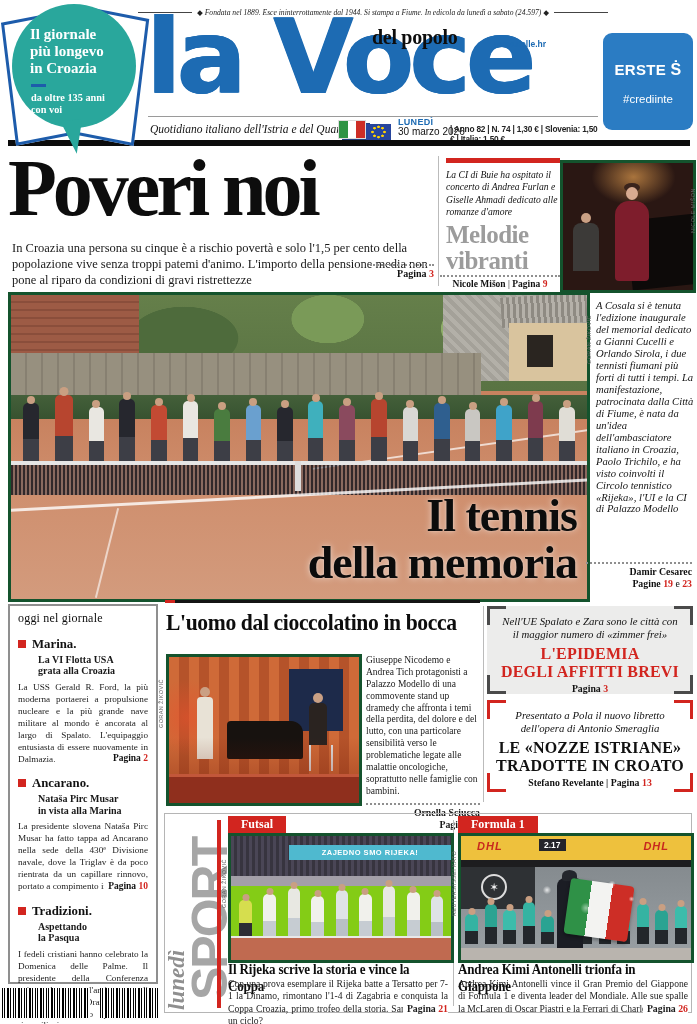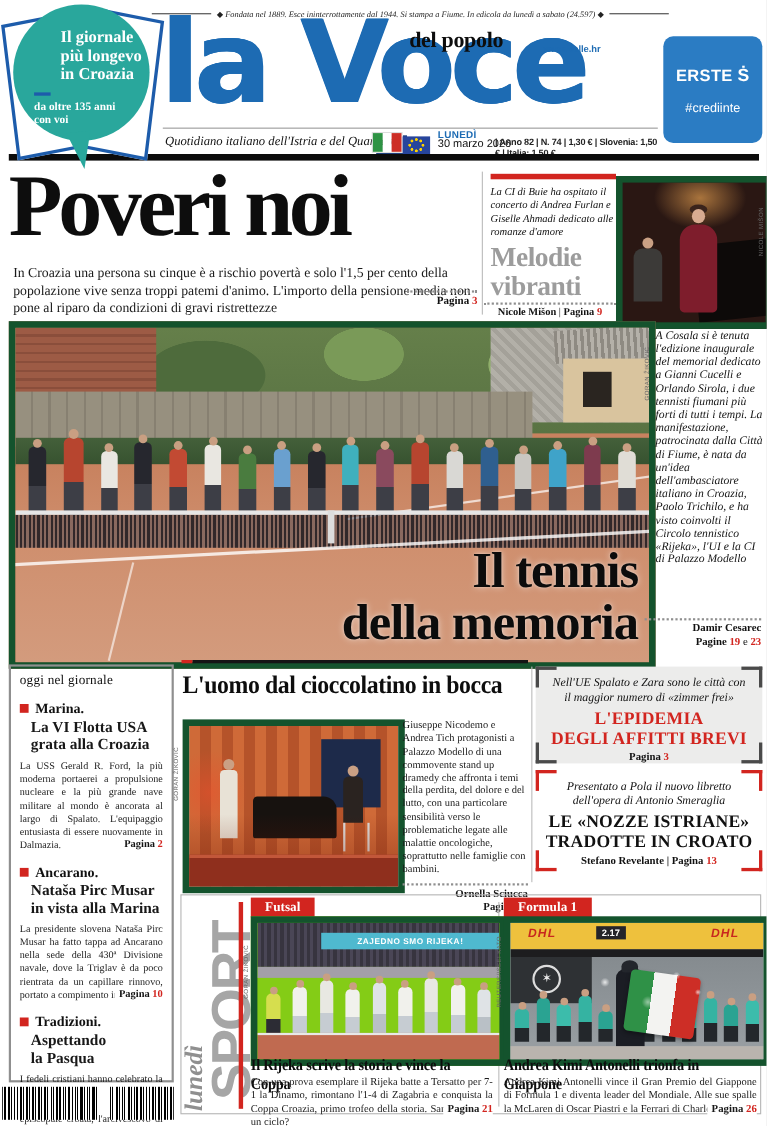--- a/index.html
+++ b/index.html
@@ -6,21 +6,21 @@
   #page{position:relative;width:697px;height:1024px;margin:0 auto;background:#fff;overflow:hidden;
         font-family:"Liberation Serif","DejaVu Serif",serif;color:#111;}
   .abs{position:absolute;}
   .sans{font-family:"Liberation Sans","DejaVu Sans",sans-serif;}
   .prel{white-space:pre-line;}
   .red{color:#d2251f;}
   .b{font-weight:bold;}
   .vtext{writing-mode:vertical-rl;transform:rotate(180deg);font-family:"Liberation Sans",sans-serif;
          font-size:5.5px;color:#666;letter-spacing:.4px;}
   .dotrule{border-top:2px dotted #8f8f8f;height:0;}
-  .photo{position:absolute;border:6px solid #14532d;overflow:hidden;background:#ccc;}
+  .photo{position:absolute;border:3px solid #14532d;overflow:hidden;background:#ccc;}
 
   
   .topline{left:138px;top:8px;width:470px;display:flex;align-items:center;gap:5px;}
   .topline .hl{flex:1;border-top:1px solid #444;height:0;}
   .topline .tl-text{font-style:italic;font-size:7.6px;white-space:nowrap;color:#222;}
   .lavoce{left:146px;top:10px;font-family:"DejaVu Sans","Liberation Sans",sans-serif;font-weight:bold;
           font-size:104px;line-height:.92;letter-spacing:-5px;color:#1d6bb3;
           text-shadow:.6px 0 0 #1d6bb3,-.6px 0 0 #1d6bb3;}
   .delpopolo{left:372px;top:26px;font-weight:bold;font-size:20px;color:#0d0d0d;letter-spacing:-.3px;}
   .mast-url{left:494px;top:39px;font-size:8.5px;font-weight:bold;color:#1d6bb3;}
@@ -51,21 +51,21 @@
          font-family:"Liberation Sans",sans-serif;letter-spacing:-.2px;}
   .blackbar{left:8px;top:140px;width:682px;height:6px;background:#0c0c0c;}
 
   
   .promo{left:4px;top:4px;width:140px;height:156px;}
   .book-l{position:absolute;left:4px;top:12px;width:60px;height:118px;background:#fff;border:3px solid #1d5cab;transform:rotate(-7deg) skewY(-4deg);}
   .book-r{position:absolute;left:70px;top:8px;width:62px;height:122px;background:#fff;border:3px solid #1d5cab;transform:rotate(7deg) skewY(4deg);}
   .bubble{position:absolute;left:8px;top:0;width:124px;height:124px;border-radius:50%;background:#29a79c;}
   .bubble-tail{position:absolute;left:58px;top:116px;width:0;height:0;border-left:13px solid transparent;
                border-right:9px solid transparent;border-top:34px solid #29a79c;transform:rotate(-6deg);}
-  .bubble-txt{position:absolute;left:26px;top:22px;color:#fff;font-weight:bold;font-size:15px;line-height:1.12;margin-left:25px;}
+  .bubble-txt{position:absolute;left:26px;top:22px;color:#fff;font-weight:bold;font-size:15px;line-height:1.12;}
   .bubble-dash{position:absolute;left:27px;top:80px;width:15px;height:3px;background:#1d5cab;}
   .bubble-sub{position:absolute;left:27px;top:88px;color:#fff;font-weight:bold;font-size:10.3px;line-height:1.15;}
 
   
   .lead-hl{left:8px;top:148px;font-weight:bold;font-size:80px;line-height:1;letter-spacing:-4px;color:#0d0d0d;}
   .lead-dek{left:12px;top:241px;width:422px;font-size:12.5px;line-height:1.26;color:#1a1a1a;}
   .lead-page{left:370px;top:264px;width:64px;text-align:right;font-size:10px;}
   .lead-page .dotrule{margin-bottom:2px;}
   .vdiv1{left:438px;top:156px;height:130px;border-left:1px solid #bbb;}
 
@@ -111,21 +111,21 @@
   .ten-col{left:596px;top:300px;width:100px;font-style:italic;font-size:10.6px;line-height:1.13;color:#141414;}
   .ten-by{left:586px;top:562px;width:106px;text-align:right;font-size:9.8px;line-height:1.25;}
   .ten-by .dotrule{margin-bottom:2px;}
 
   
   .toc{left:8px;top:604px;width:150px;height:380px;border:2px solid #8f8f8f;box-sizing:border-box;padding:5px 8px;}
   .toc-title{font-size:12px;letter-spacing:.2px;color:#0d0d0d;}
   .toc-item{margin-top:11px;}
   .toc-tag{font-weight:bold;font-size:12.8px;}
   .bullet{display:inline-block;width:8px;height:8px;background:#d2251f;margin-right:6px;}
-  .toc-head{font-weight:bold;font-size:14px;line-height:1.14;margin:2px 0 5px 10px;color:#181818;}
+  .toc-head{font-weight:bold;font-size:10px;line-height:1.14;margin:2px 0 5px 20px;color:#181818;}
   .toc-body{font-size:9.2px;text-align:justify;line-height:1.3;color:#1c1c1c;}
   .toc-page{text-align:right;font-size:9.5px;font-weight:bold;margin-top:-12px;background:#fff;float:right;padding-left:4px;position:relative;}
   .barcode{position:absolute;height:30px;background:repeating-linear-gradient(90deg,#000 0 1px,#fff 1px 2px,#000 2px 3px,#fff 3px 5px,#000 5px 7px,#fff 7px 8px,#000 8px 9px,#fff 9px 11px);}
   .bc1{left:2px;top:988px;width:88px;} .bc2{left:100px;top:988px;width:58px;}
 
   
   .cio-rule-r{left:165px;top:600px;width:10px;height:3px;background:#d2251f;}
   .cio-rule-b{left:175px;top:600px;width:305px;height:3px;background:#141414;}
   .cio-hl{left:166px;top:610px;width:330px;font-weight:bold;font-size:23px;letter-spacing:-.4px;
           transform:scaleX(.94);transform-origin:left;color:#0d0d0d;}

